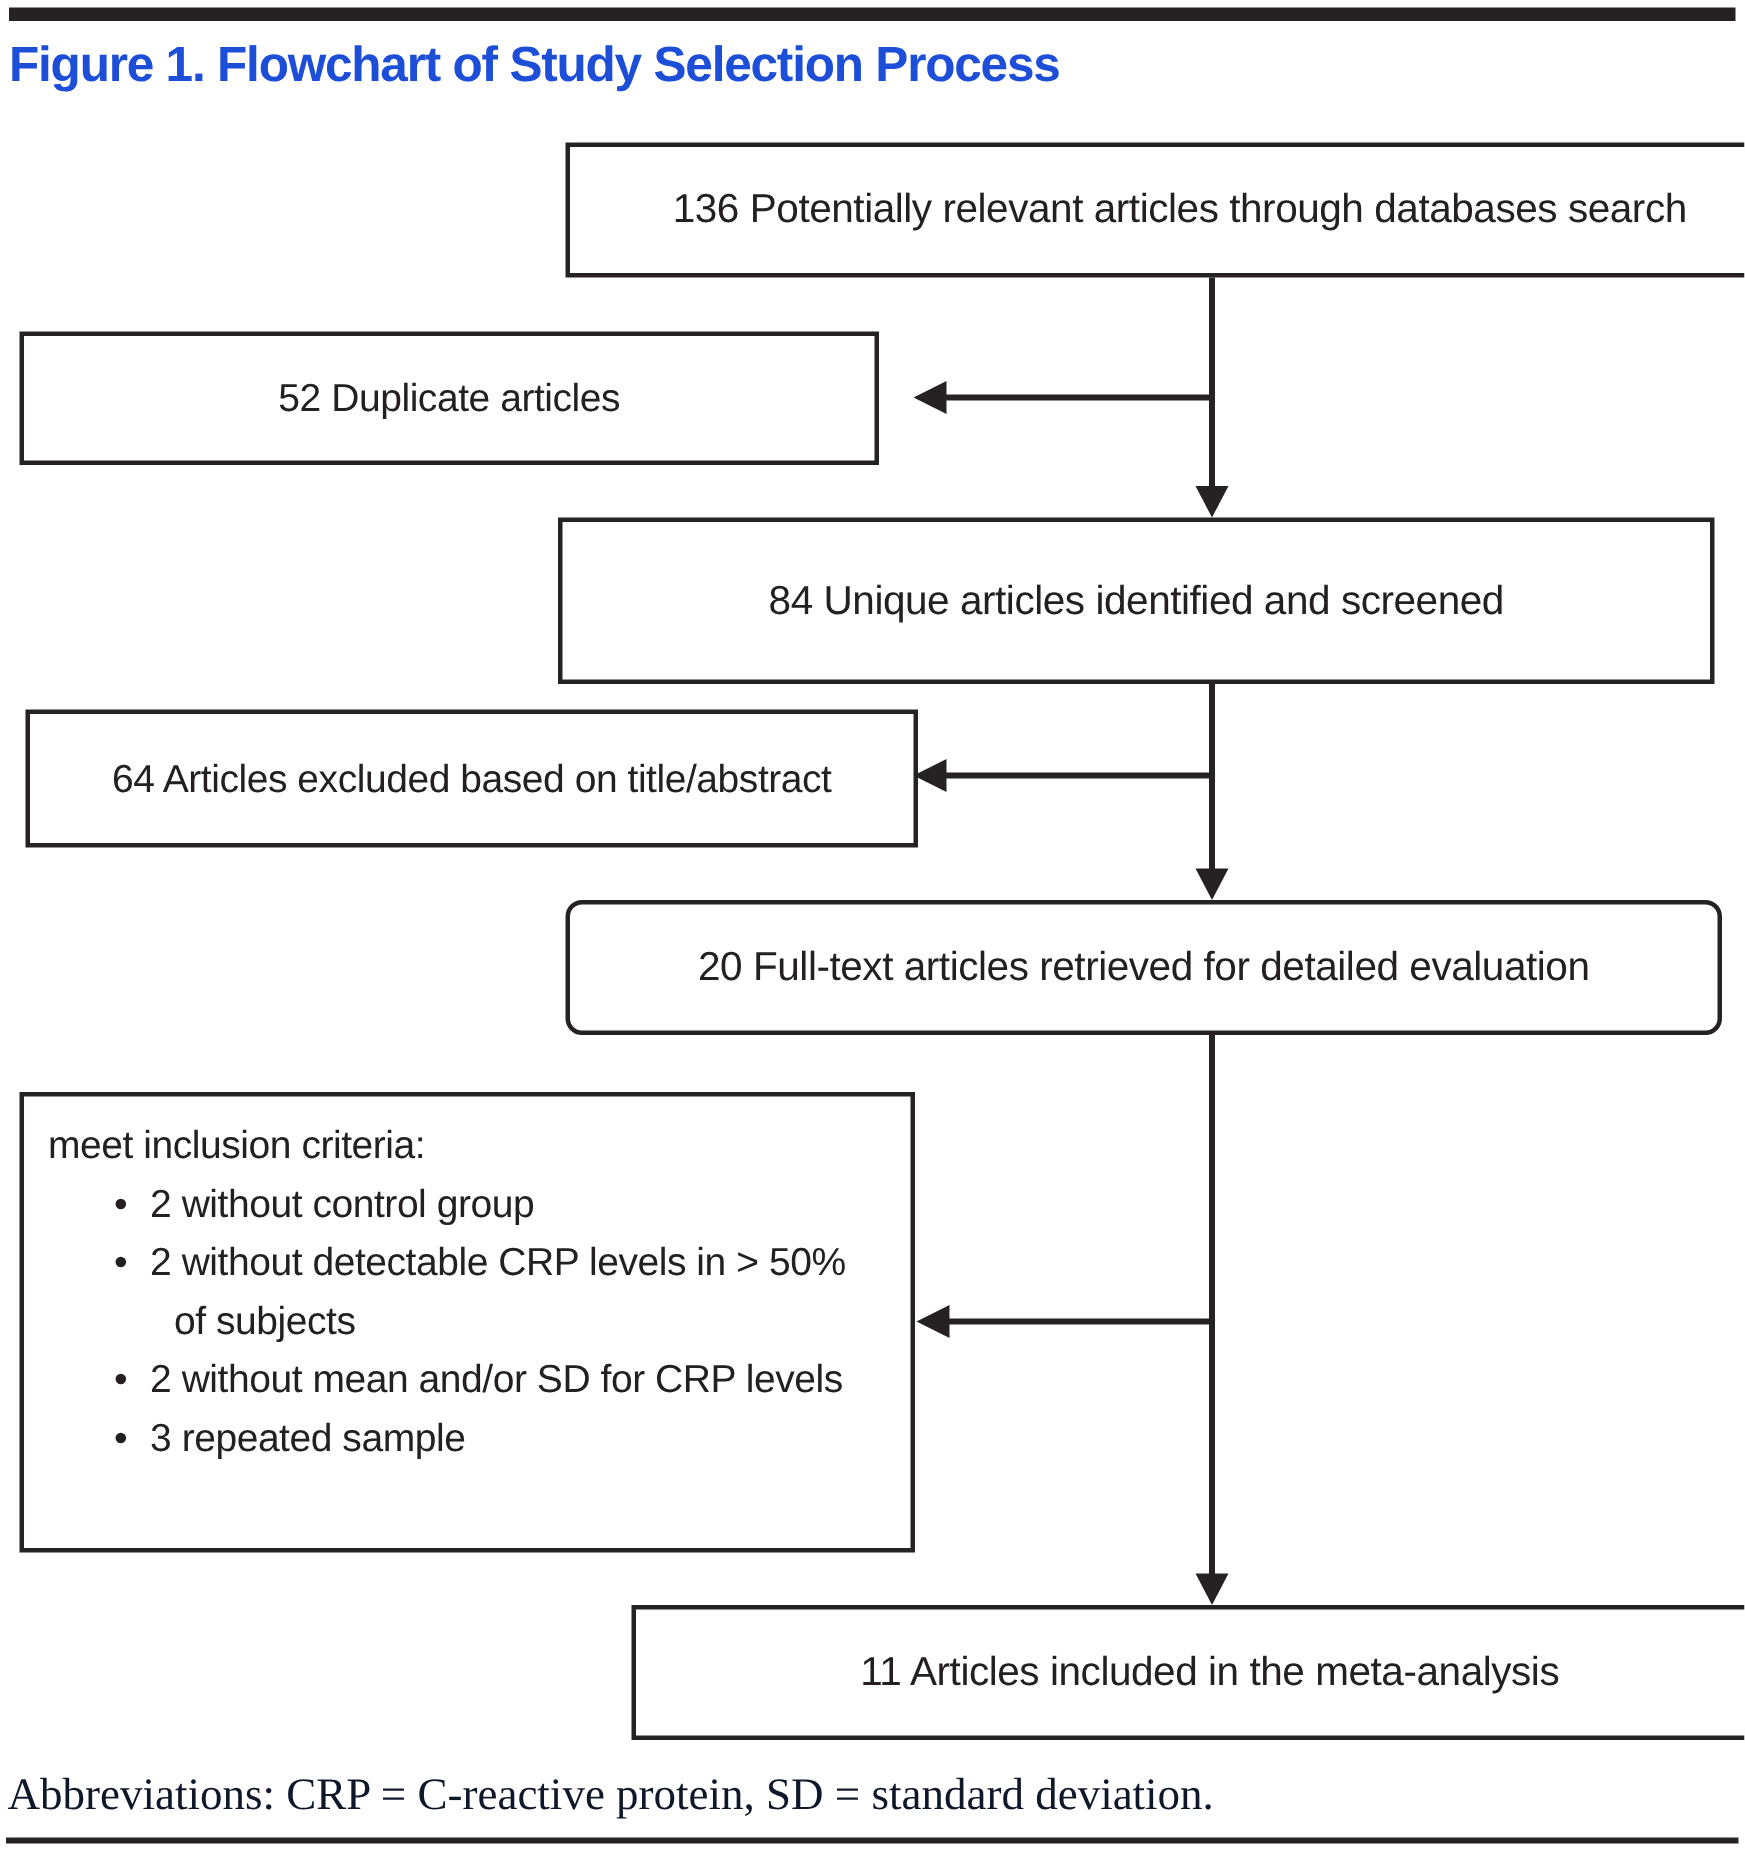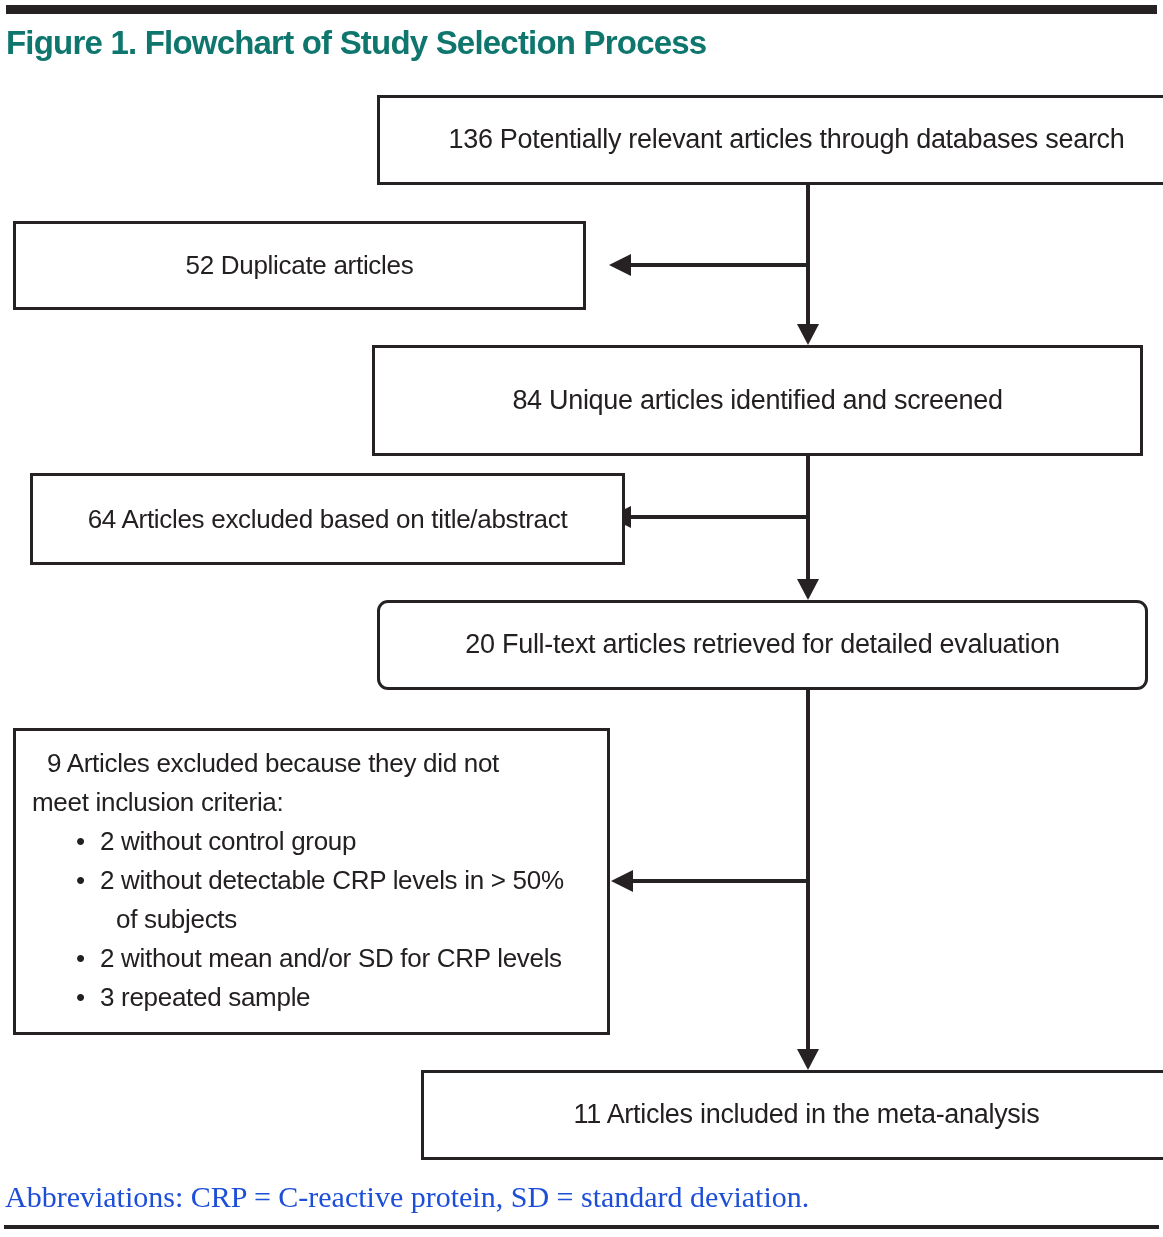--- a/index.html
+++ b/index.html
@@ -10,55 +10,55 @@
     font-family:"Liberation Sans","DejaVu Sans",sans-serif;
     color:#242021;
     overflow:hidden;
   }
   .rule{position:absolute;background:#262223;}
   .top-rule{left:6px;top:5px;width:1151px;height:9px;}
   .bottom-rule{left:4px;top:1225px;width:1155px;height:4px;}
   .fig-title{
     position:absolute;left:6px;top:24px;
     font-size:33px;font-weight:bold;letter-spacing:-0.8px;
-    color:#0f766e;white-space:nowrap;
+    color:#1d4ed8;white-space:nowrap;
   }
   .connectors{position:absolute;left:0;top:0;width:1163px;height:1237px;}
   .fbox{
     position:absolute;
     border:3px solid #262223;
     background:#ffffff;
     box-sizing:border-box;
     display:flex;align-items:center;justify-content:center;
     text-align:center;
     font-size:27px;letter-spacing:-0.3px;line-height:1.25;
   }
   .box-search    {left:377px;top:95px;  width:819px;height:90px;}
   .box-dup       {left:13px; top:221px; width:573px;height:89px;font-size:26px;}
   .box-screened  {left:372px;top:345px; width:771px;height:111px;}
-  .box-titleabs  {left:30px; top:473px; width:595px;height:92px;font-size:26px;}
+  .box-titleabs  {left:17px; top:473px; width:595px;height:92px;font-size:26px;}
   .box-fulltext  {left:377px;top:600px; width:771px;height:90px;border-radius:11px;}
   .box-included  {left:377px;top:1070px;width:771px;height:90px;margin-left:44px;}
   .box-exclusion{
     left:13px;top:728px;width:597px;height:307px;
     display:block;text-align:left;
     font-size:26px;letter-spacing:-0.3px;line-height:39px;
     padding:13px 10px 0 16px;
   }
   .excl-line1{margin-left:15px;}
   .excl-line2{}
   .excl-list{list-style:none;margin:0;padding:0 0 0 44px;}
   .excl-list li{display:flex;align-items:flex-start;}
   .bullet{width:24px;flex:0 0 24px;}
   .bt{flex:1;}
   .bt .wrap{margin-left:16px;}
   .abbrev{
     position:absolute;left:5px;top:1180px;
     font-family:"Liberation Serif","DejaVu Serif",serif;
-    font-size:30px;color:#1d4ed8;white-space:nowrap;
+    font-size:30px;color:#0f172a;white-space:nowrap;
   }
 </style>
 </head>
 <body>
 
 <div class="page">
 
   <div class="rule top-rule"></div>
 
   <div class="fig-title">Figure 1. Flowchart of Study Selection Process</div>
@@ -88,21 +88,20 @@
 
   <div class="fbox box-dup">52 Duplicate articles</div>
 
   <div class="fbox box-screened">84 Unique articles identified and screened</div>
 
   <div class="fbox box-titleabs">64 Articles excluded based on title/abstract</div>
 
   <div class="fbox box-fulltext">20 Full-text articles retrieved for detailed evaluation</div>
 
   <div class="fbox box-exclusion">
-    <div class="excl-line1">9 Articles excluded because they did not</div>
     <div class="excl-line2">meet inclusion criteria:</div>
     <ul class="excl-list">
       <li>
         <span class="bullet">•</span>
         <span class="bt">2 without control group</span>
       </li>
       <li>
         <span class="bullet">•</span>
         <span class="bt">
           <span>2 without detectable CRP levels in &gt; 50%</span>

